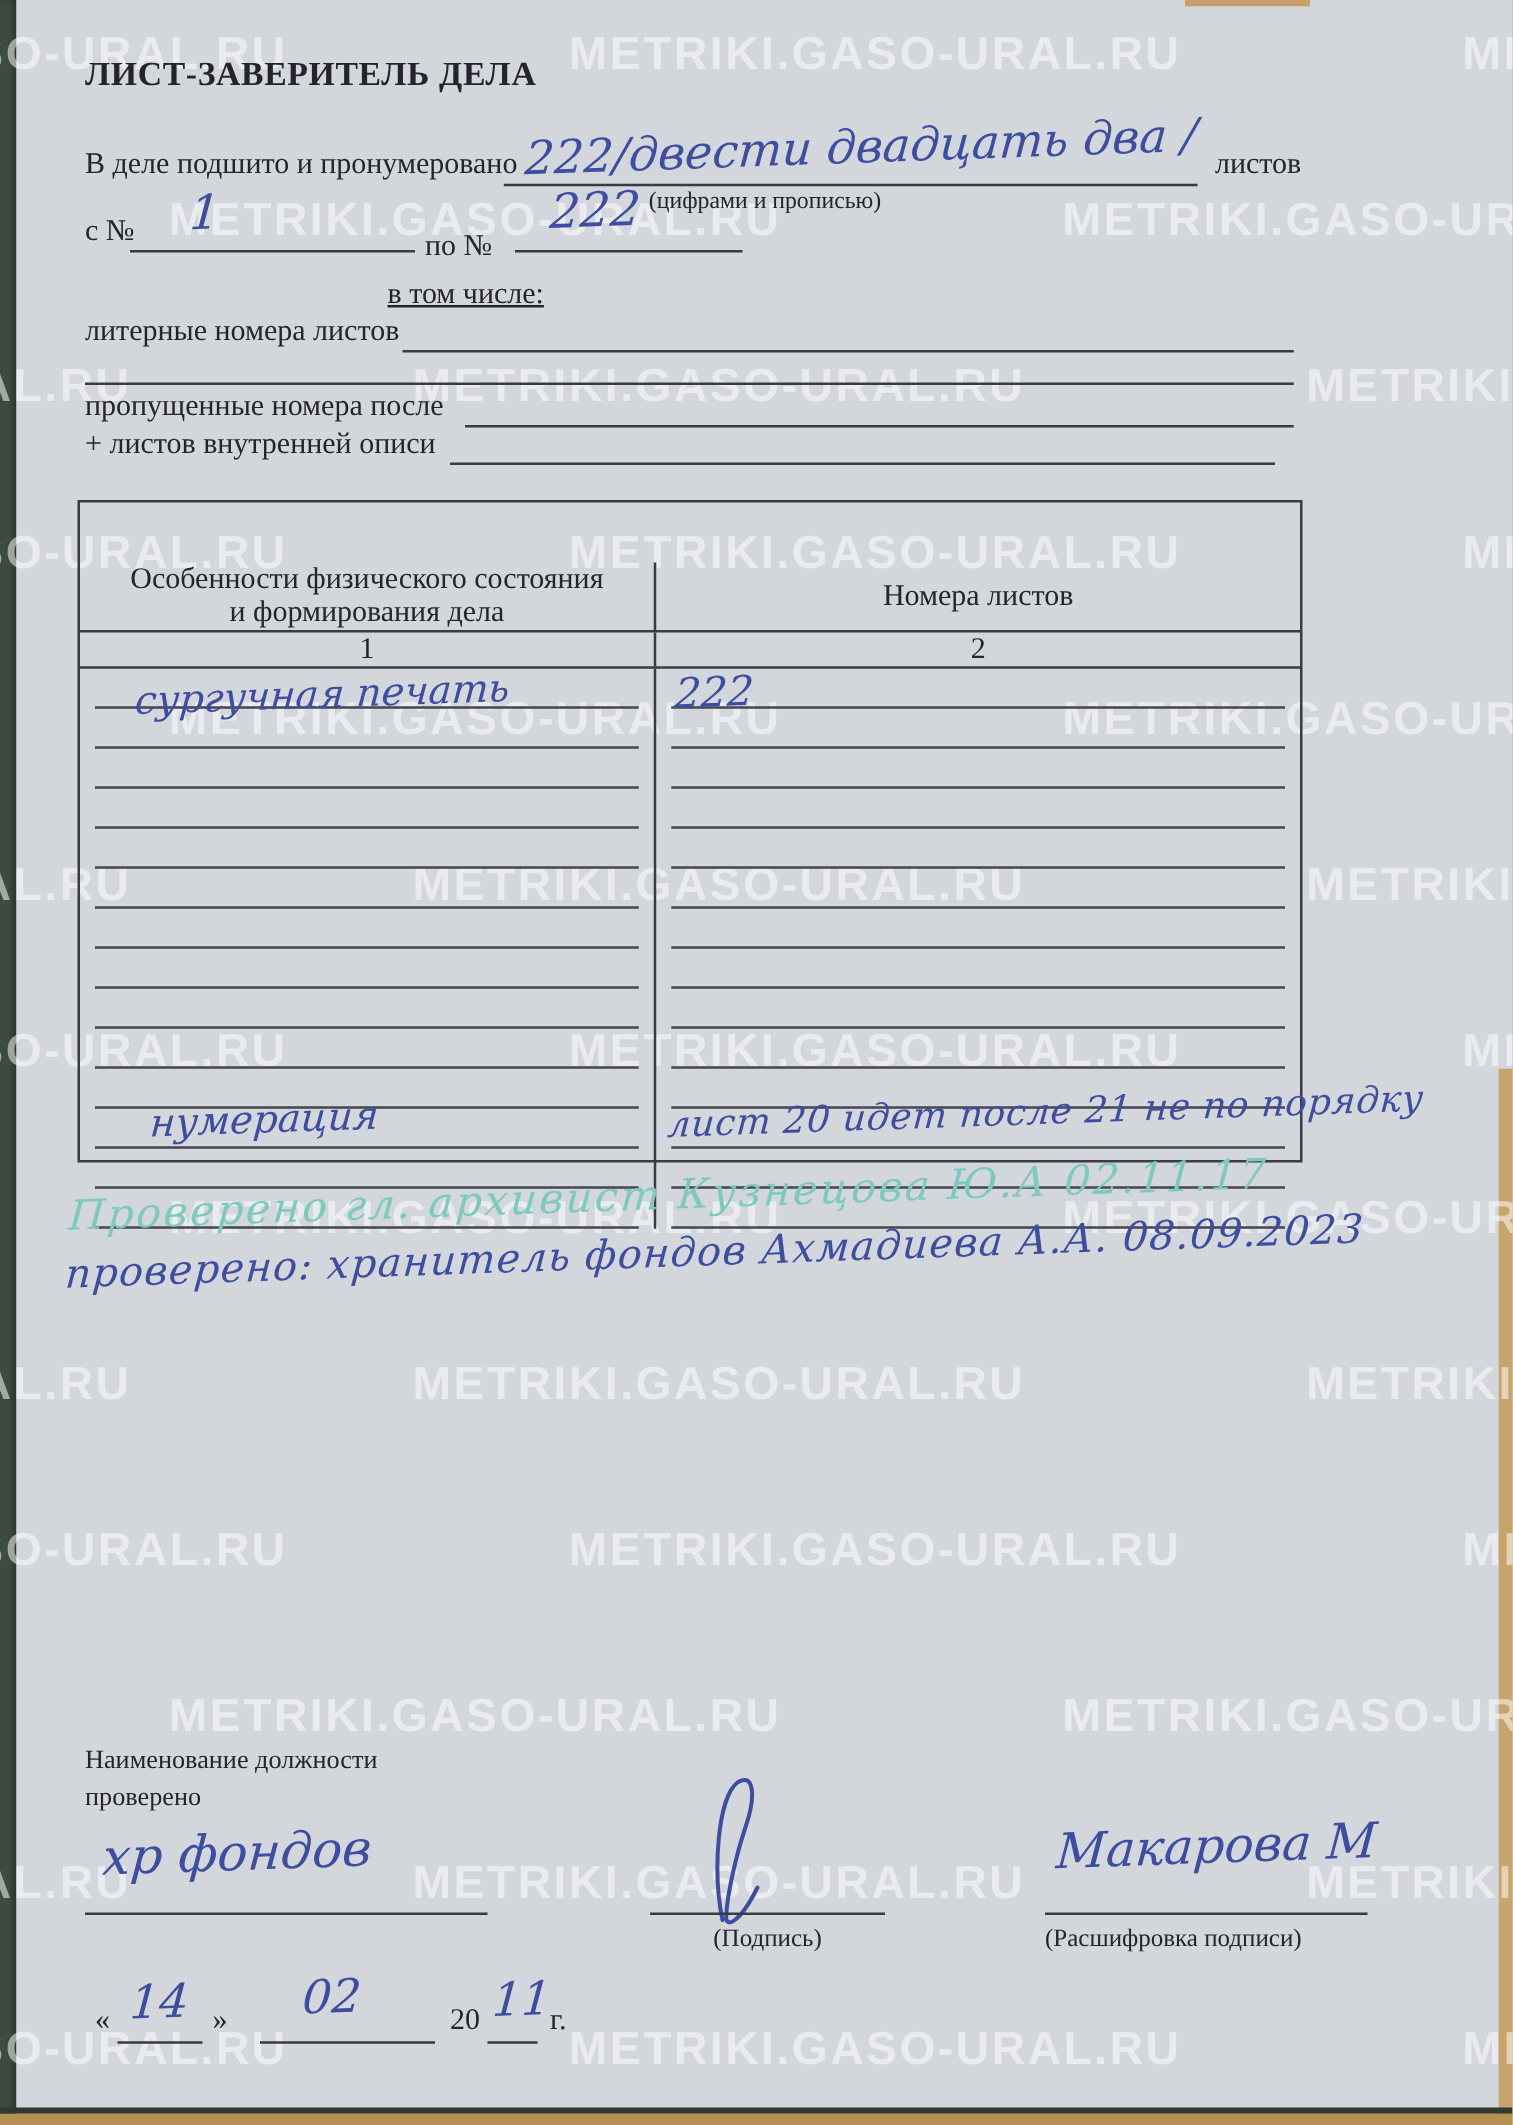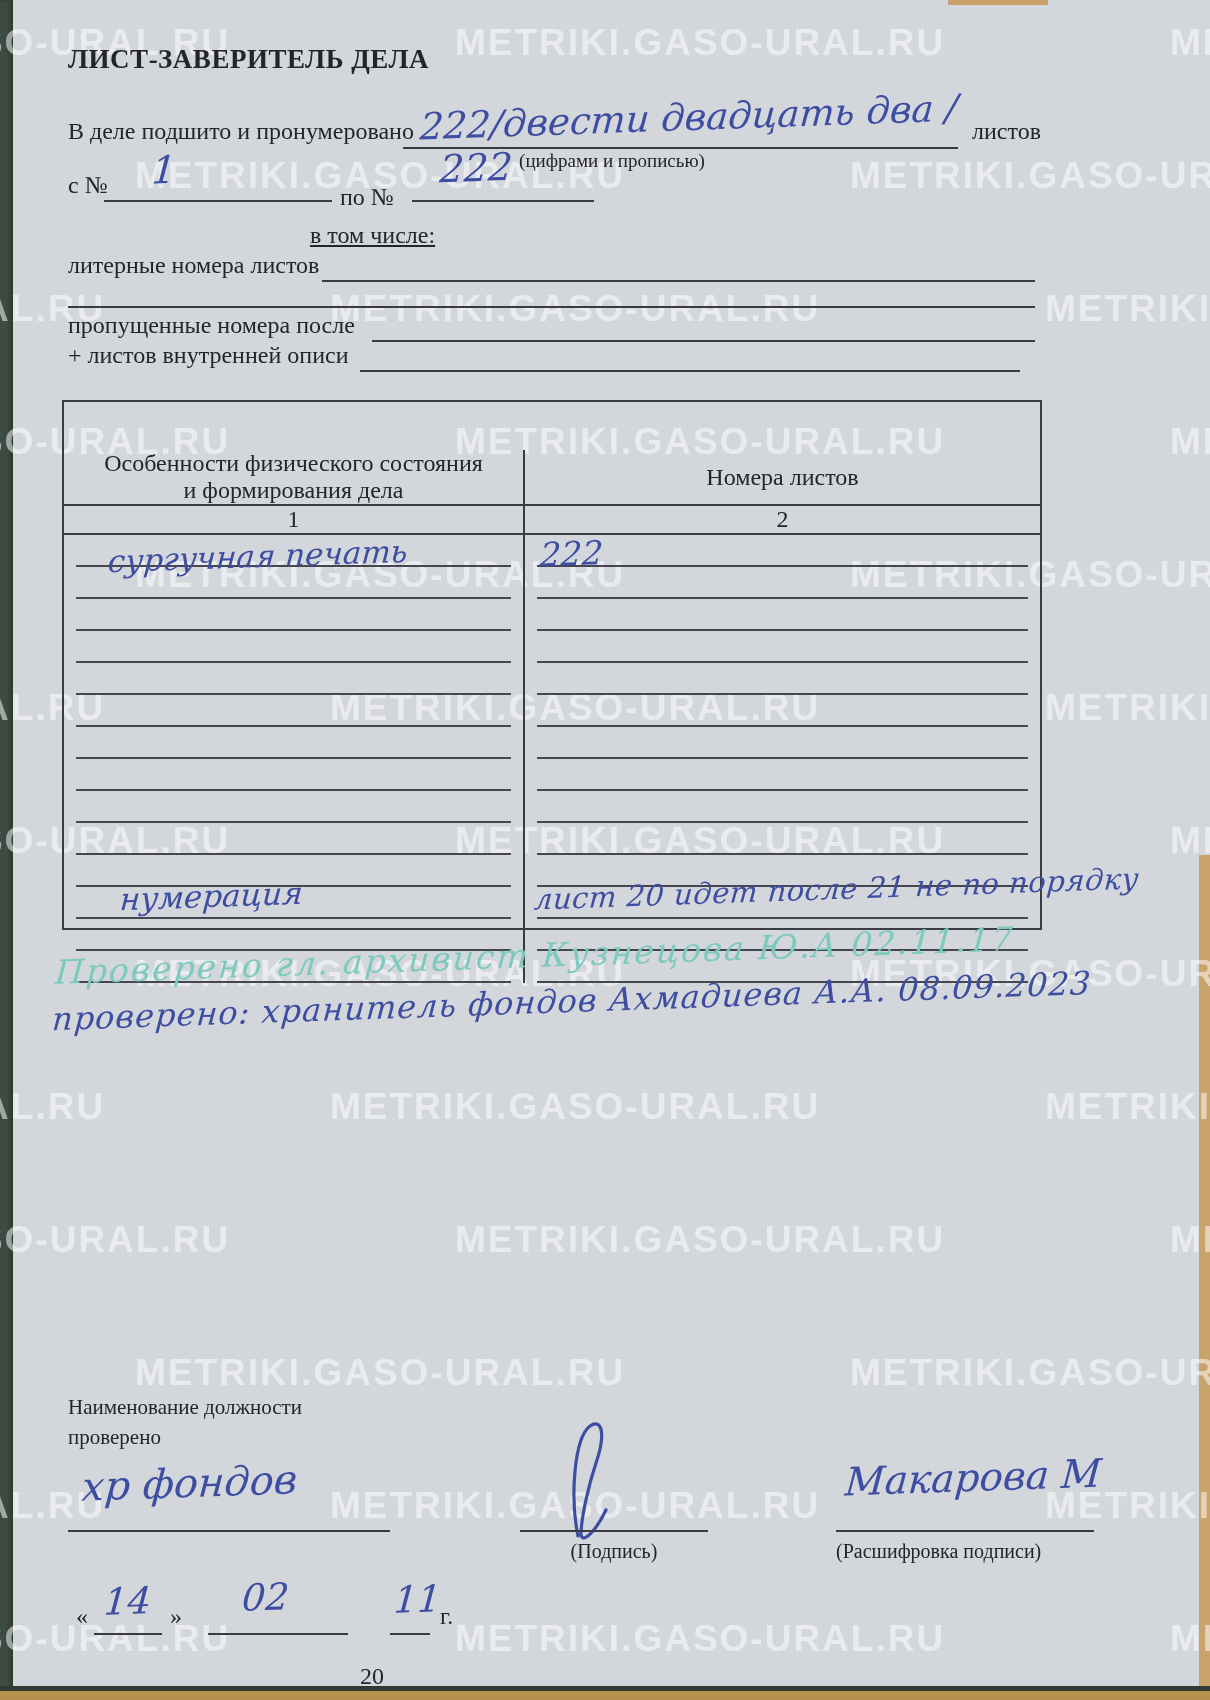--- a/index.html
+++ b/index.html
@@ -180,18 +180,18 @@
   <div class="abs hw" style="left:845px;top:1455px;font-size:39px;">Макарова М</div>
   <div class="abs sigline" style="left:836px;top:1500px;width:258px;height:30px;"></div>
   <div class="abs caption" style="left:836px;top:1540px;">(Расшифровка подписи)</div>
 
   <div class="abs t" style="left:76px;top:1603px;">«</div>
   <div class="abs u" style="left:94px;top:1603px;width:68px;height:30px;"></div>
   <div class="abs hw" style="left:104px;top:1580px;font-size:37px;">14</div>
   <div class="abs t" style="left:170px;top:1603px;">»</div>
   <div class="abs u" style="left:208px;top:1603px;width:140px;height:30px;"></div>
   <div class="abs hw" style="left:242px;top:1576px;font-size:37px;">02</div>
-  <div class="abs t" style="left:360px;top:1663px;">20</div>
+  <div class="abs t" style="left:360px;top:1603px;">20</div>
   <div class="abs u" style="left:390px;top:1603px;width:40px;height:30px;"></div>
   <div class="abs hw" style="left:394px;top:1578px;font-size:37px;">11</div>
   <div class="abs t" style="left:440px;top:1603px;">г.</div>
 
 </div>
 
 </body></html>

